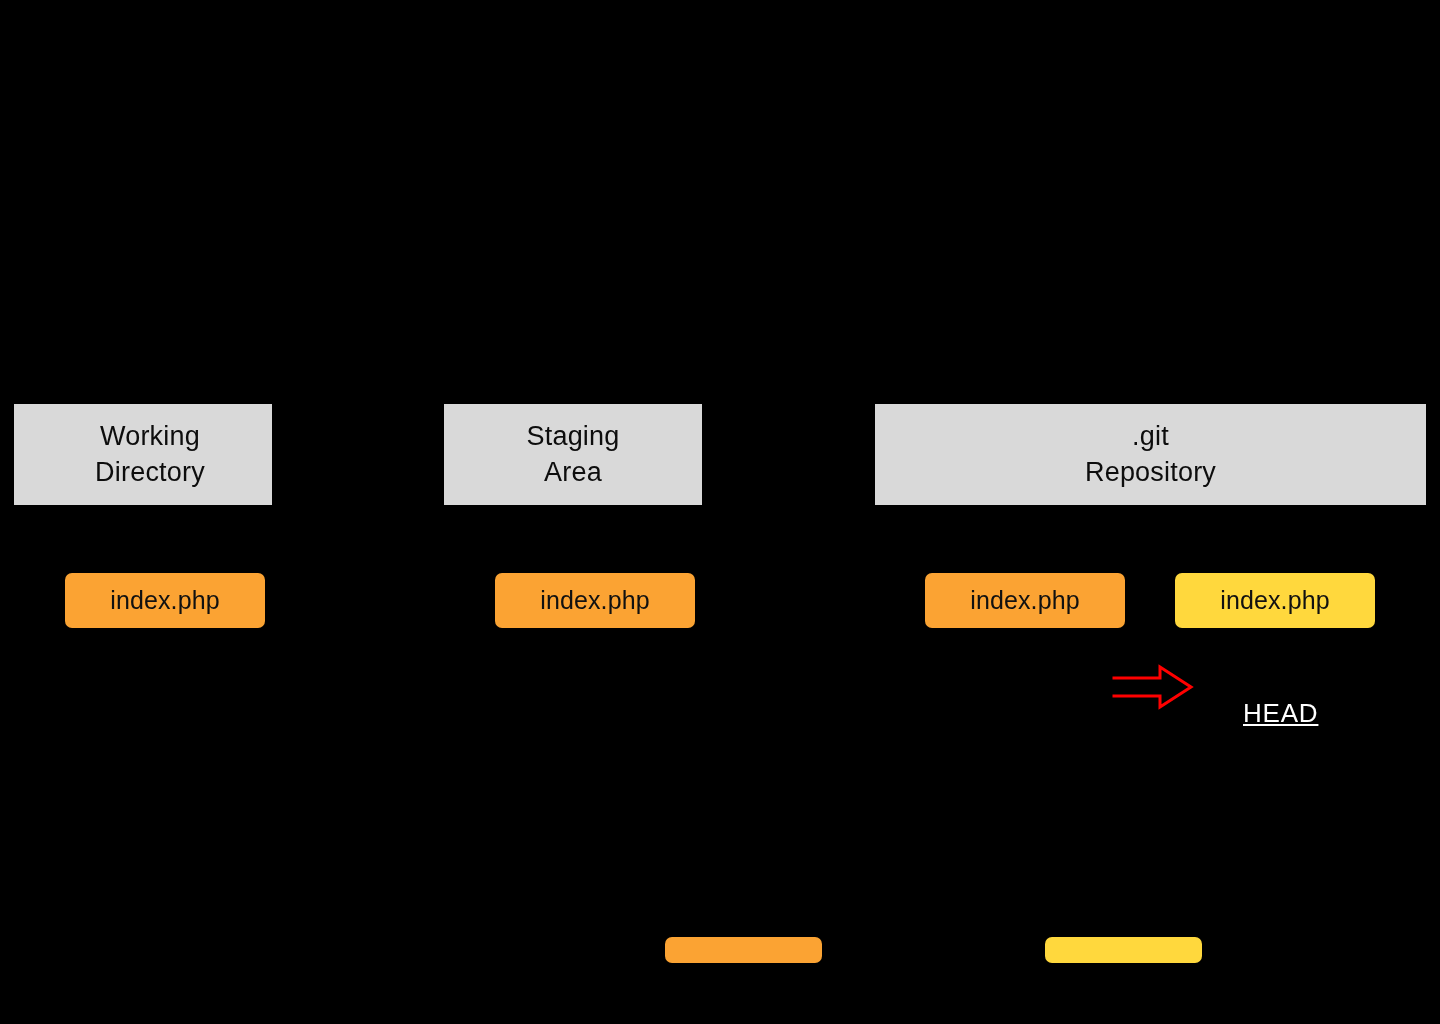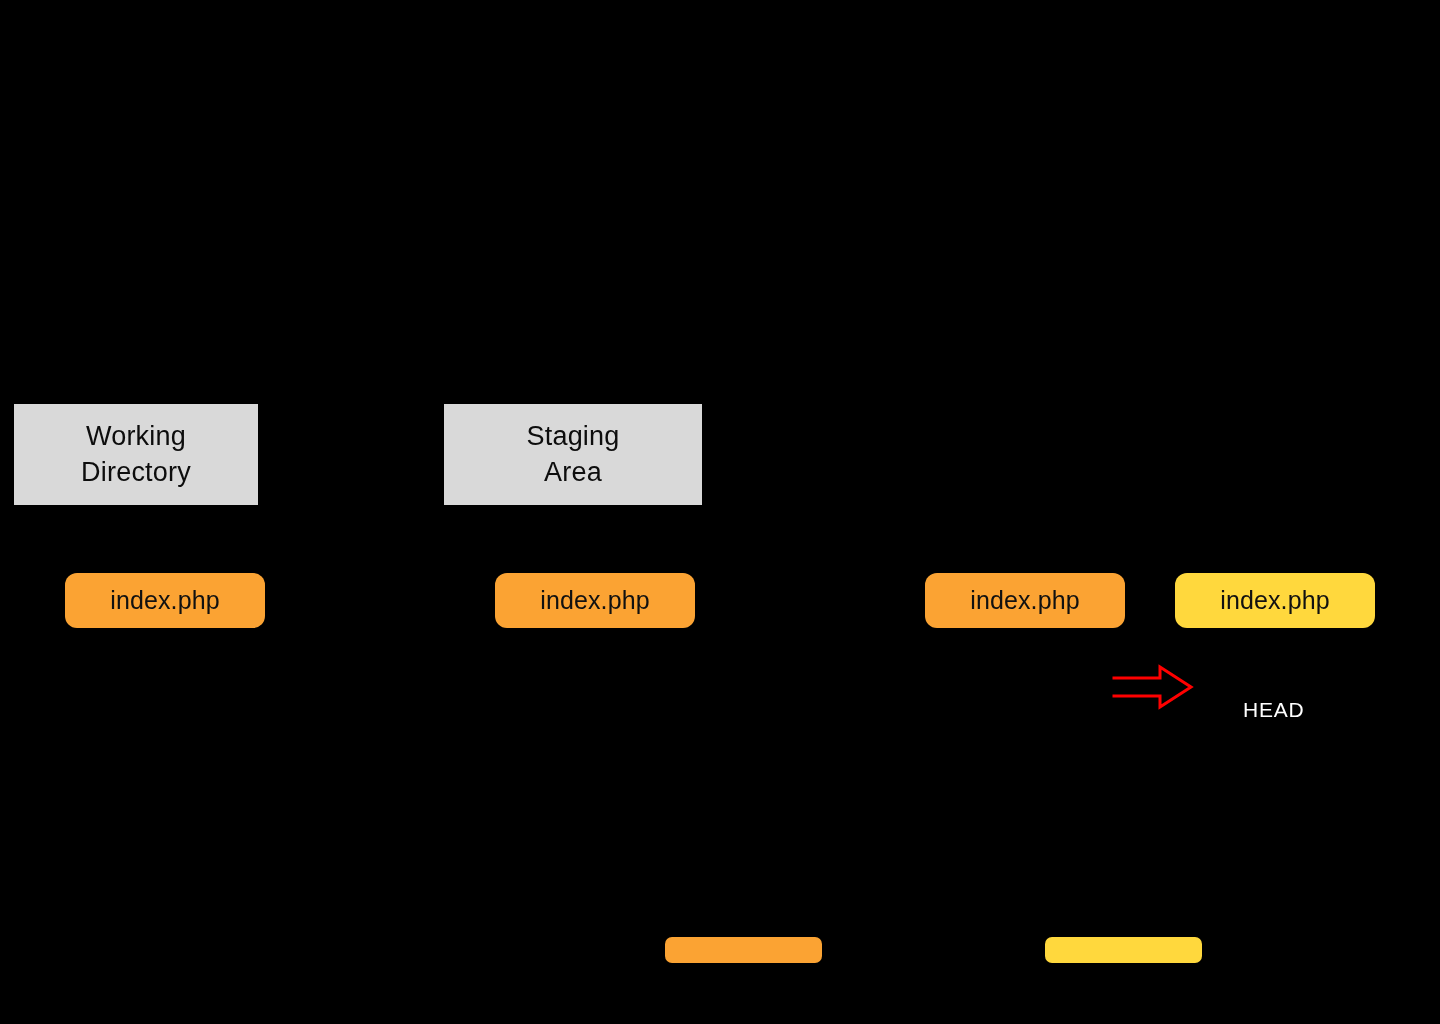--- a/index.html
+++ b/index.html
@@ -28,31 +28,31 @@
     display: flex;
     align-items: center;
     justify-content: center;
     text-align: center;
     font-size: 27px;
     line-height: 1.32;
     font-weight: 400;
     letter-spacing: 0.2px;
     white-space: pre-line;
   }
-  #area-working   { left: 14px;  top: 404px; width: 244px; height: 101px; }
+  #area-working   { left: 14px;  top: 404px; width: 244px; height: 101px; padding-left: 14px; }
   #area-staging   { left: 444px; top: 404px; width: 258px; height: 101px; }
   #area-repository{ left: 875px; top: 404px; width: 551px; height: 101px; }
 
   
   .file-pill {
     position: absolute;
     top: 573px;
     width: 200px;
     height: 55px;
-    border-radius: 12px;
+    border-radius: 7px;
     display: flex;
     align-items: center;
     justify-content: center;
     font-size: 25px;
     color: #111111;
     letter-spacing: 0.1px;
   }
   .pill-orange { background: #fba333; }
   .pill-yellow { background: #ffd83d; }
   #pill-working    { left: 65px; }
@@ -65,24 +65,25 @@
     position: absolute;
     left: 1112px;
     top: 664px;
     width: 82px;
     height: 46px;
   }
   #head-label {
     position: absolute;
     left: 1243px;
     top: 698px;
-    font-size: 21px;
+    font-size: 26px;
     color: #ffffff;
     letter-spacing: 0.8px;
     white-space: nowrap;
+    text-decoration: underline;
   }
 
   
   .legend-bar {
     position: absolute;
     top: 937px;
     width: 157px;
     height: 26px;
     border-radius: 7px;
   }
@@ -106,20 +107,24 @@
   <div class="area-box" id="area-working">
     <span>Working
 Directory</span>
   </div>
 
   <div class="area-box" id="area-staging">
     <span>Staging
 Area</span>
   </div>
 
+  <div class="area-box" id="area-repository">
+    <span>.git
+Repository</span>
+  </div>
 
   <div class="file-pill pill-orange" id="pill-working">
     <span>index.php</span>
   </div>
 
   <div class="file-pill pill-orange" id="pill-staging">
     <span>index.php</span>
   </div>
 
   <div class="file-pill pill-orange" id="pill-repo-stage">

